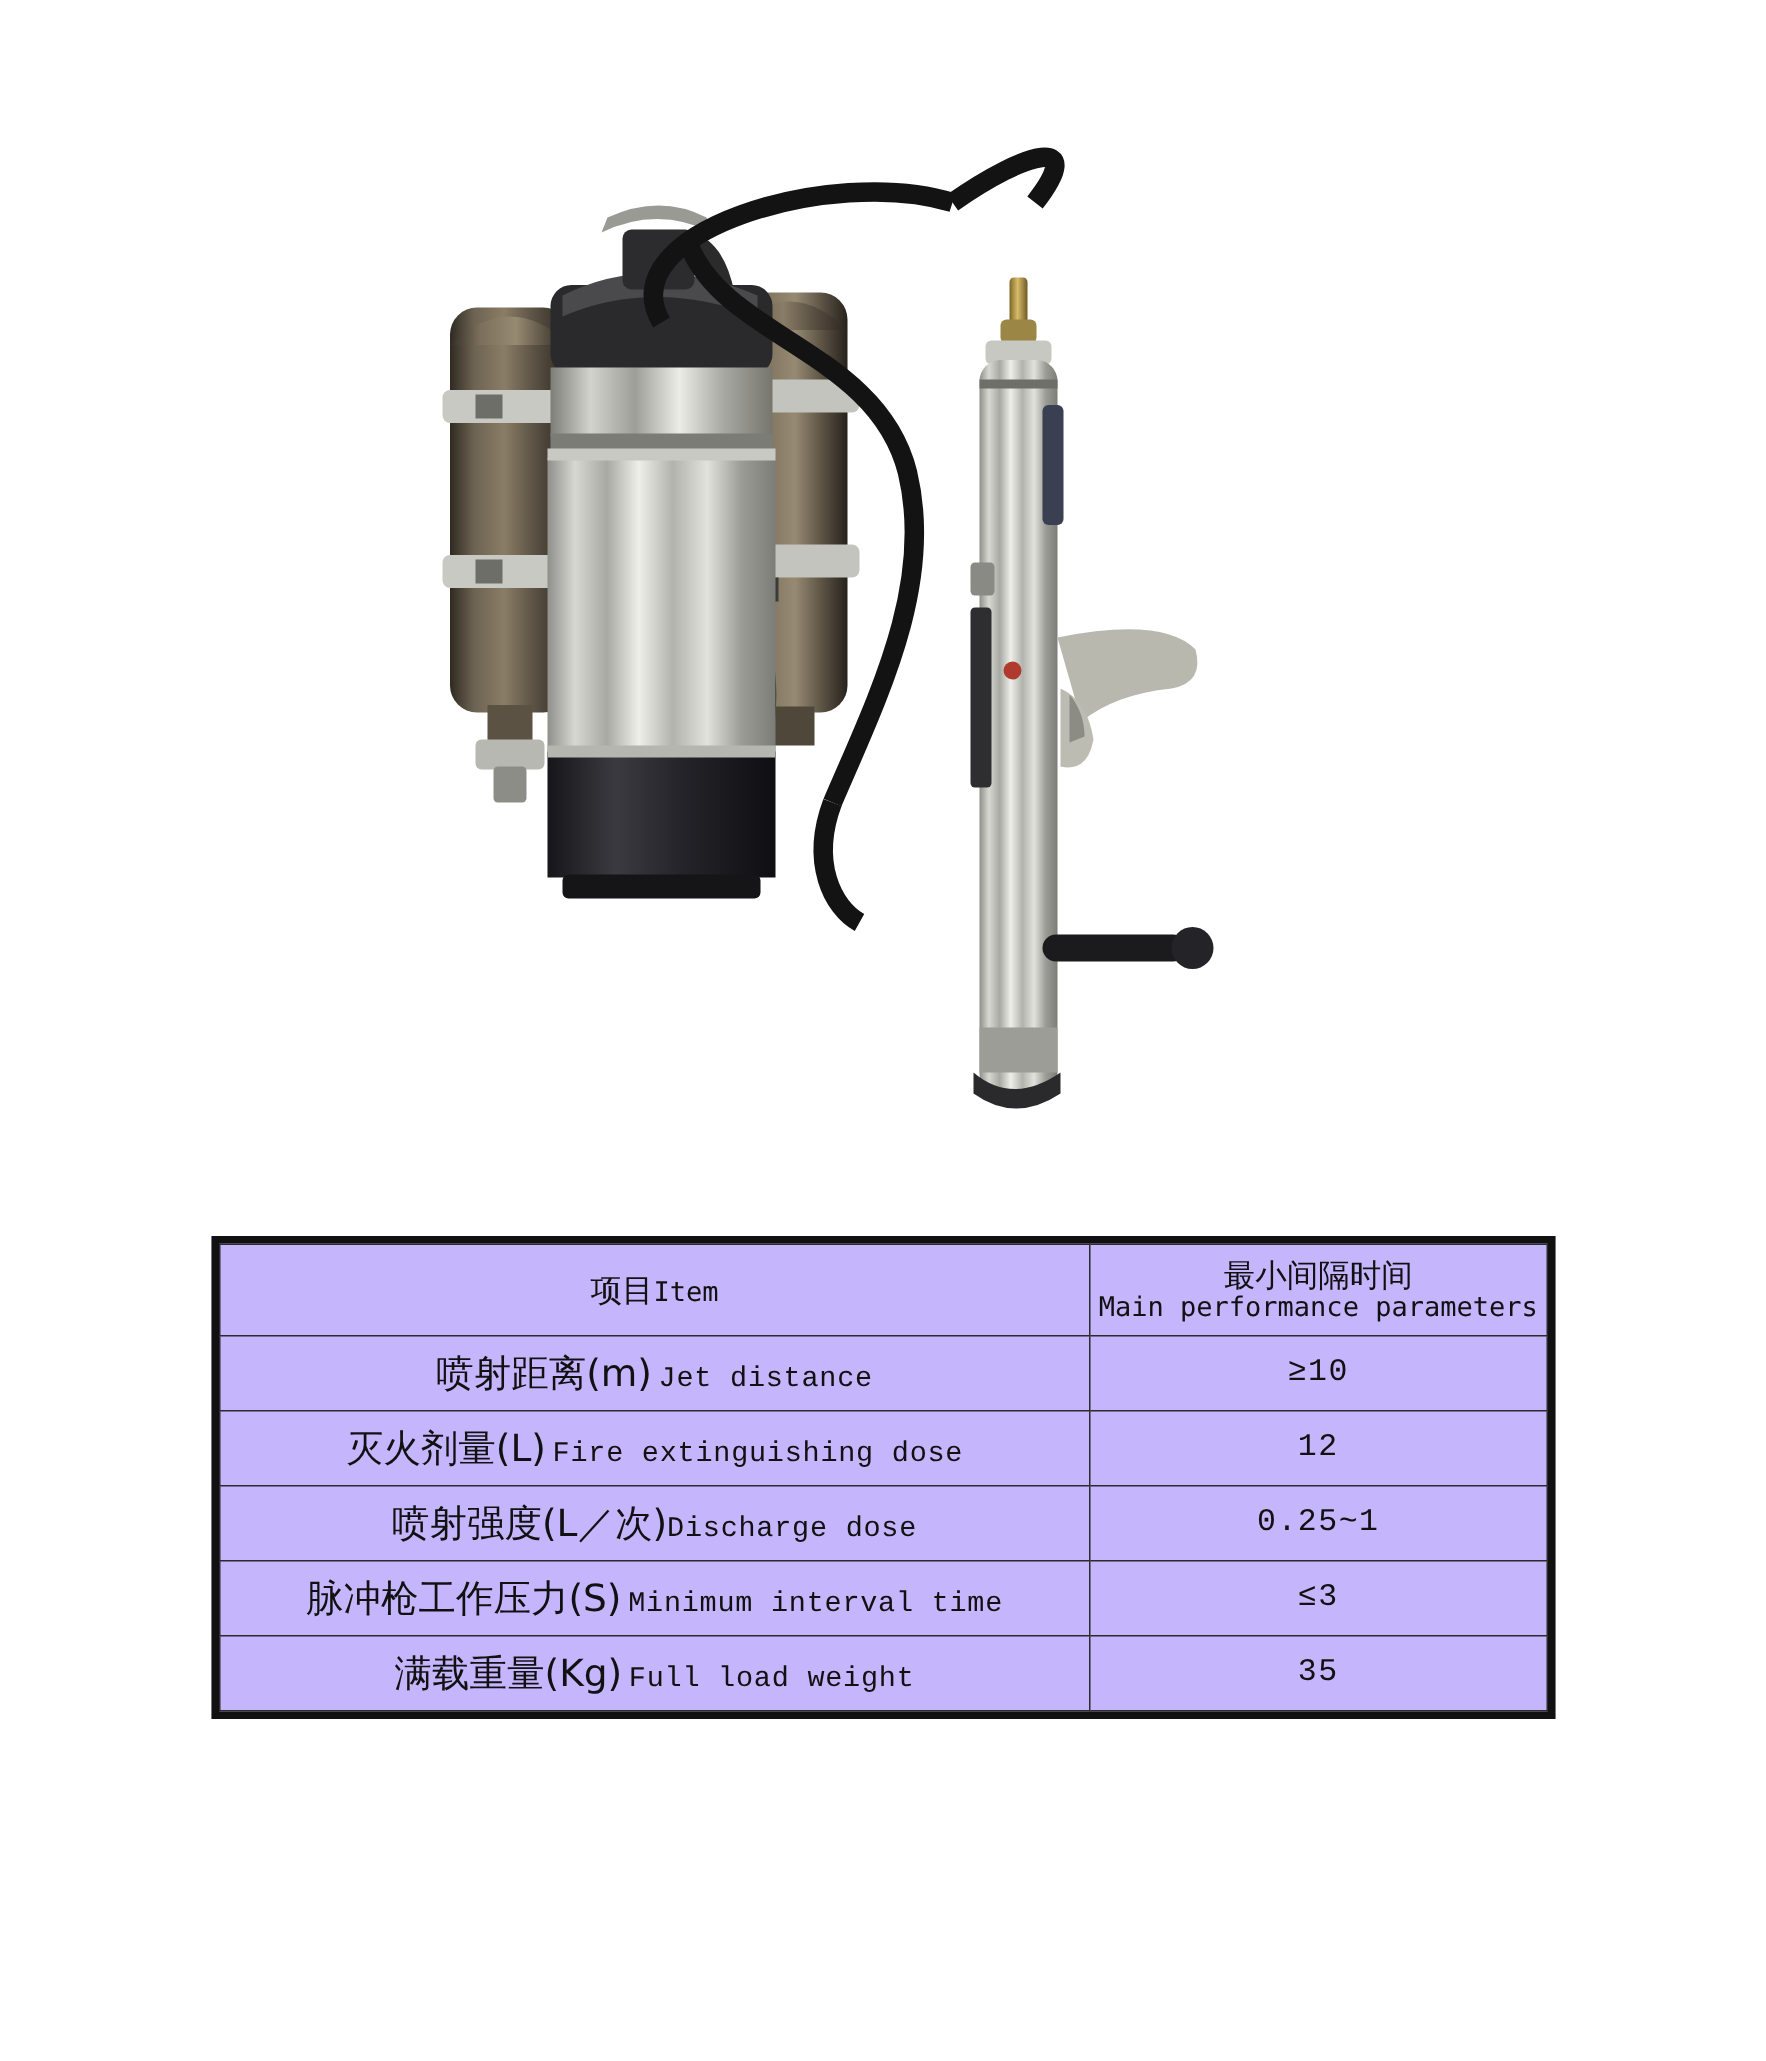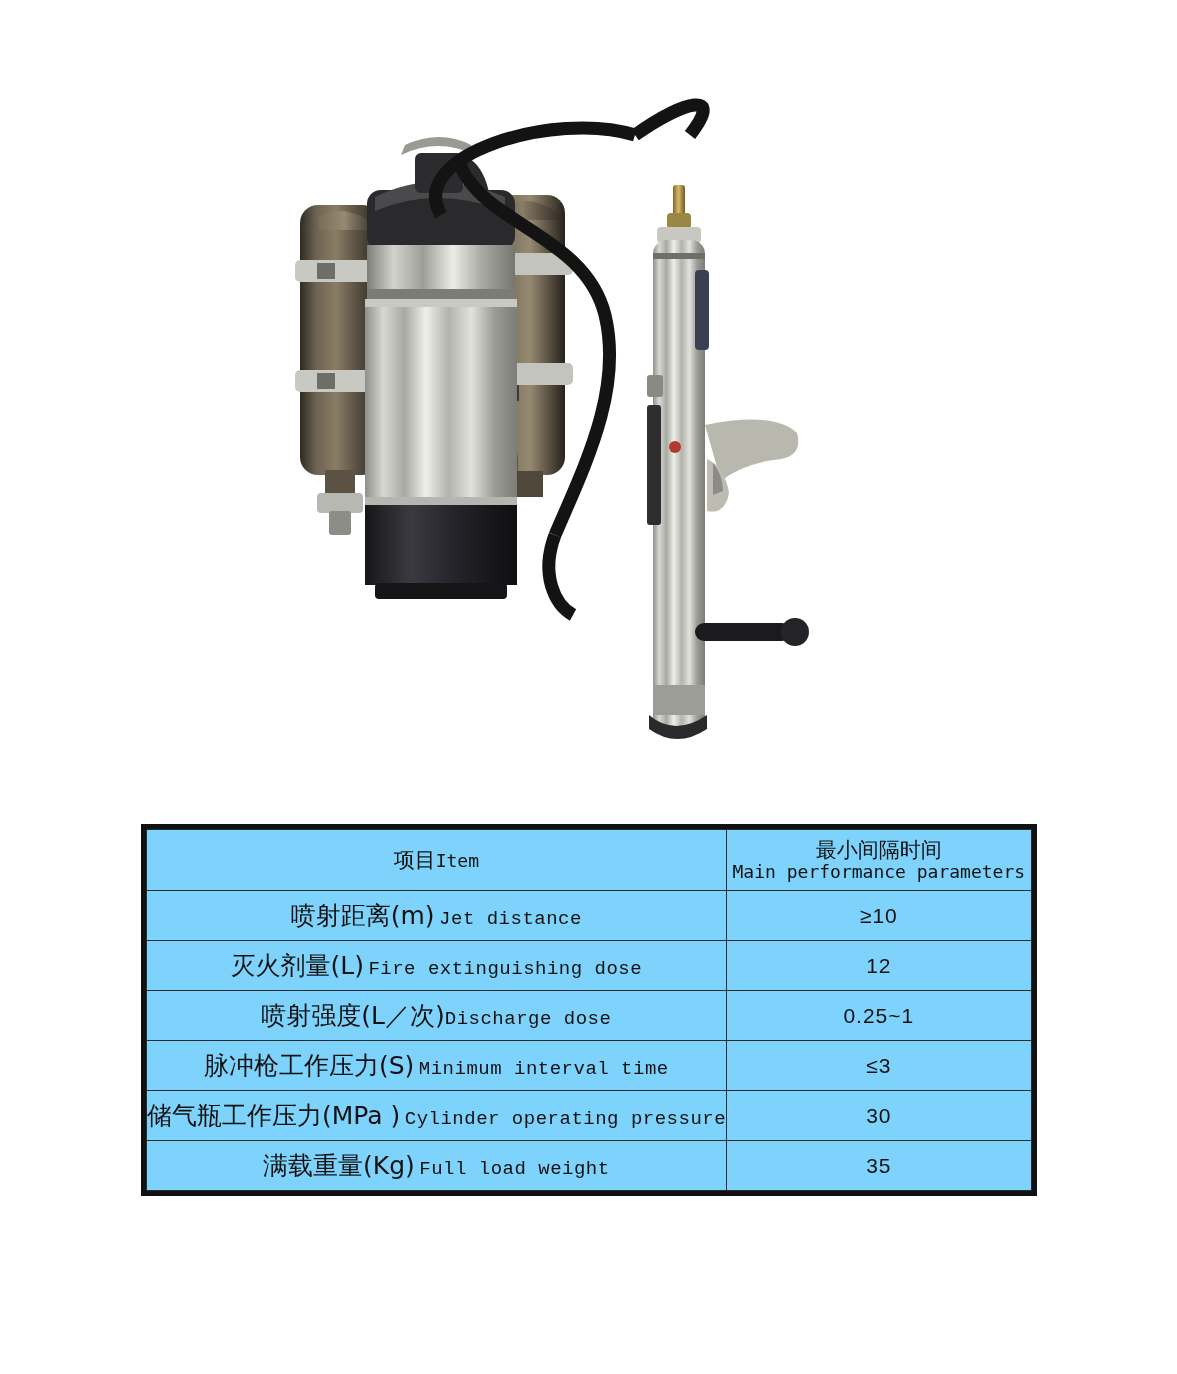--- a/index.html
+++ b/index.html
@@ -32,21 +32,21 @@
     height: 710px;
   }
 
   
   .spec-table-wrap {
     position: absolute;
     left: 141px;
     top: 824px;
     width: 896px;
     border: 5px solid #111111;
-    background: #7dd3fc;
+    background: #c4b5fd;
     box-sizing: border-box;
   }
   table.spec {
     width: 100%;
     border-collapse: collapse;
     table-layout: fixed;
   }
   table.spec col.c1 { width: 65.5%; }
   table.spec col.c2 { width: 34.5%; }
 
@@ -81,21 +81,21 @@
     font-family: "DejaVu Sans Mono", monospace;
     font-size: 18px;
     display: block;
     line-height: 1.15;
   }
   .item-label {
     display: inline-block;
     white-space: nowrap;
   }
   .value-cell {
-    font-family: Liberation Sans, sans-serif;
+    font-family: Liberation Mono, monospace;
     font-size: 21px;
     letter-spacing: 1px;
   }
 </style>
 </head>
 <body>
 
 <div class="product-figure">
   <svg class="device-svg" viewBox="0 0 640 710">
     <defs>
@@ -252,26 +252,20 @@
 
       <tr>
         <td>
           <span class="item-label"><span class="cell-cn">脉冲枪工作压力(S)</span> <span class="cell-en">Minimum interval time</span></span>
         </td>
         <td class="value-cell">≤3</td>
       </tr>
 
 
 
-      <tr>
-        <td>
-          <span class="item-label"><span class="cell-cn">储气瓶工作压力(MPa )</span> <span class="cell-en">Cylinder operating pressure</span></span>
-        </td>
-        <td class="value-cell">30</td>
-      </tr>
 
       <tr>
         <td>
           <span class="item-label"><span class="cell-cn">满载重量(Kg)</span> <span class="cell-en">Full load weight</span></span>
         </td>
         <td class="value-cell">35</td>
       </tr>
     </tbody>
   </table>
 </div>

